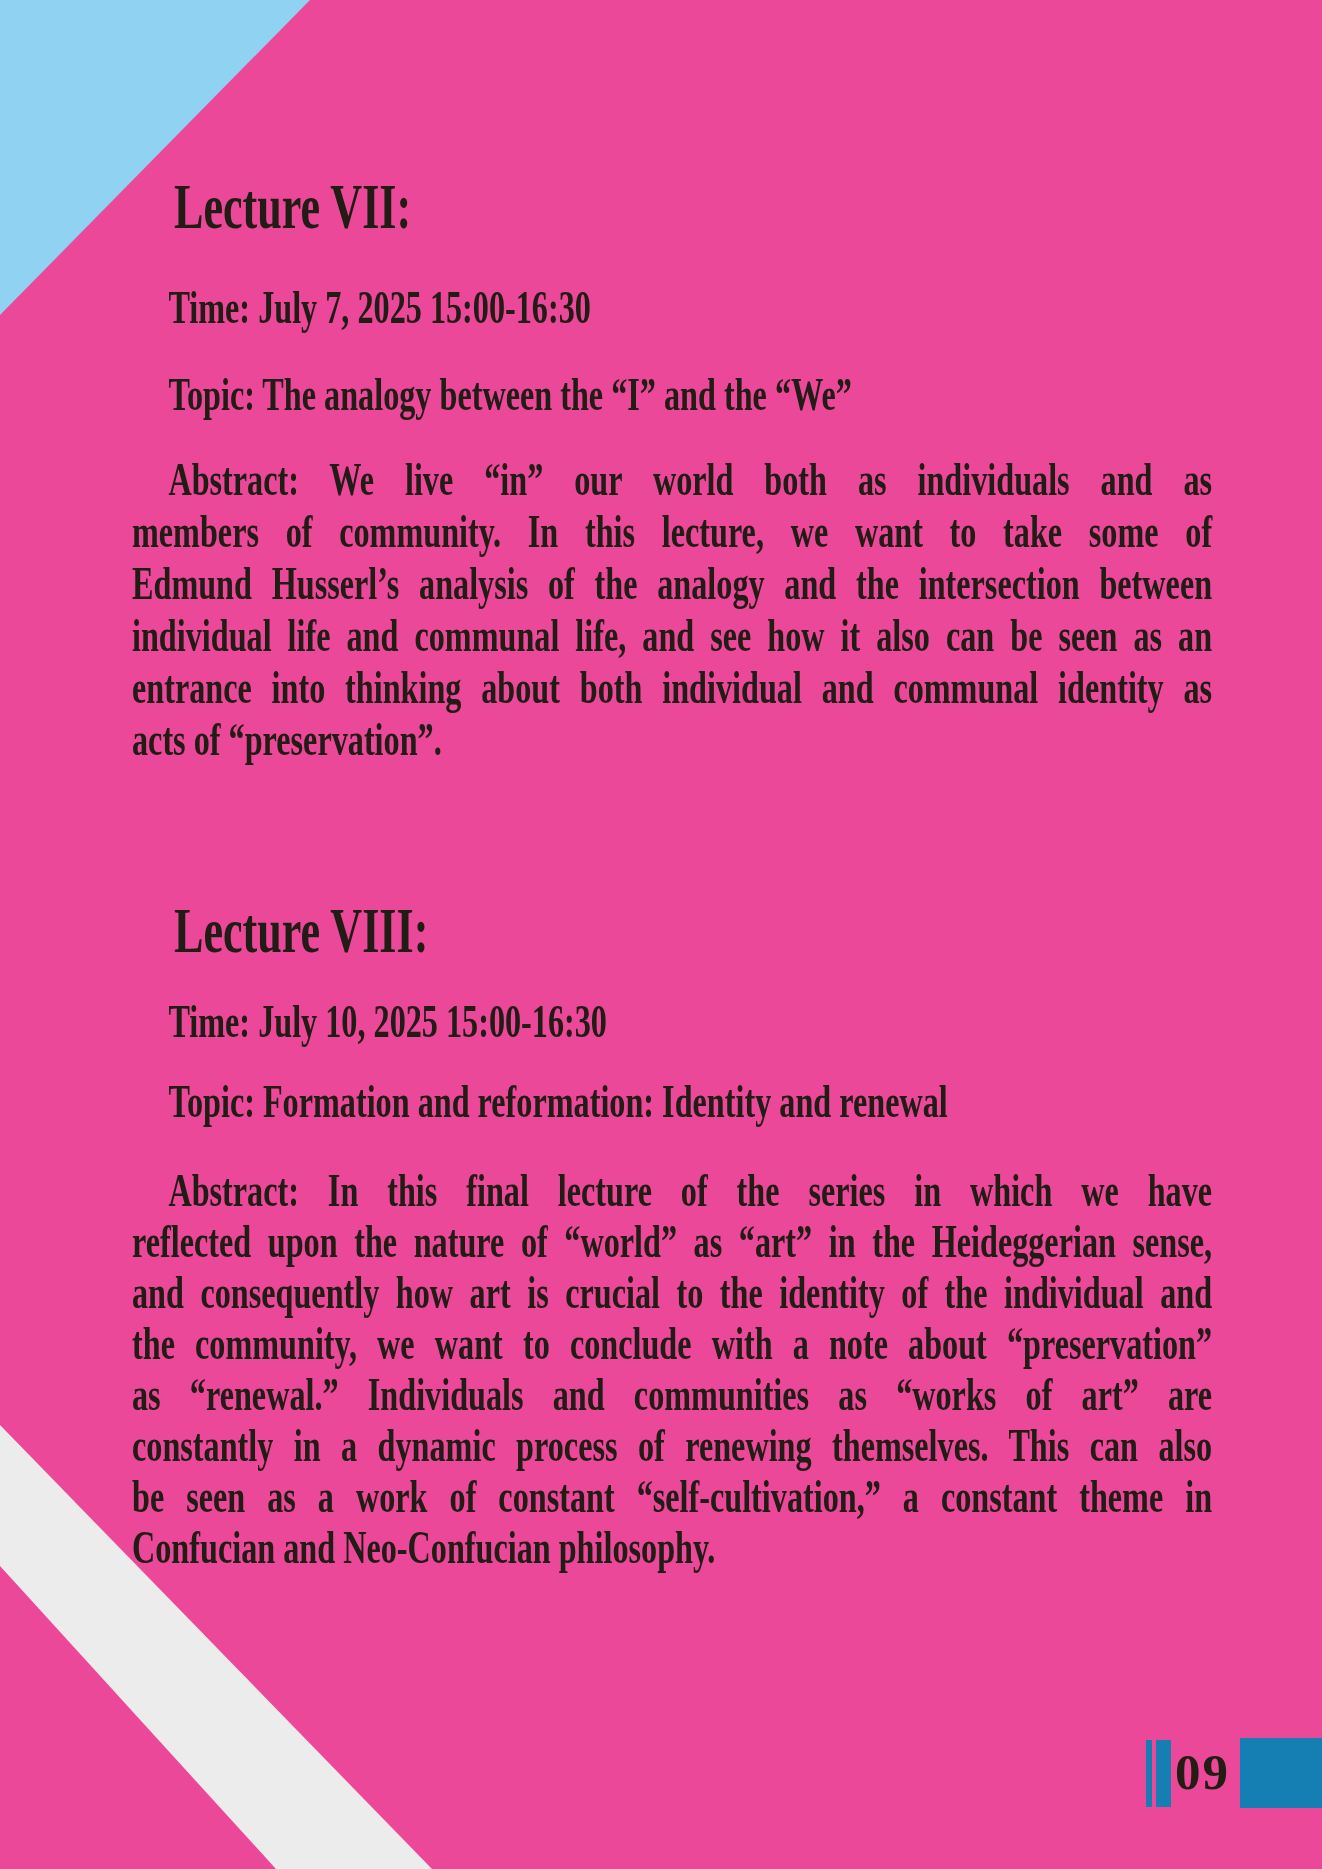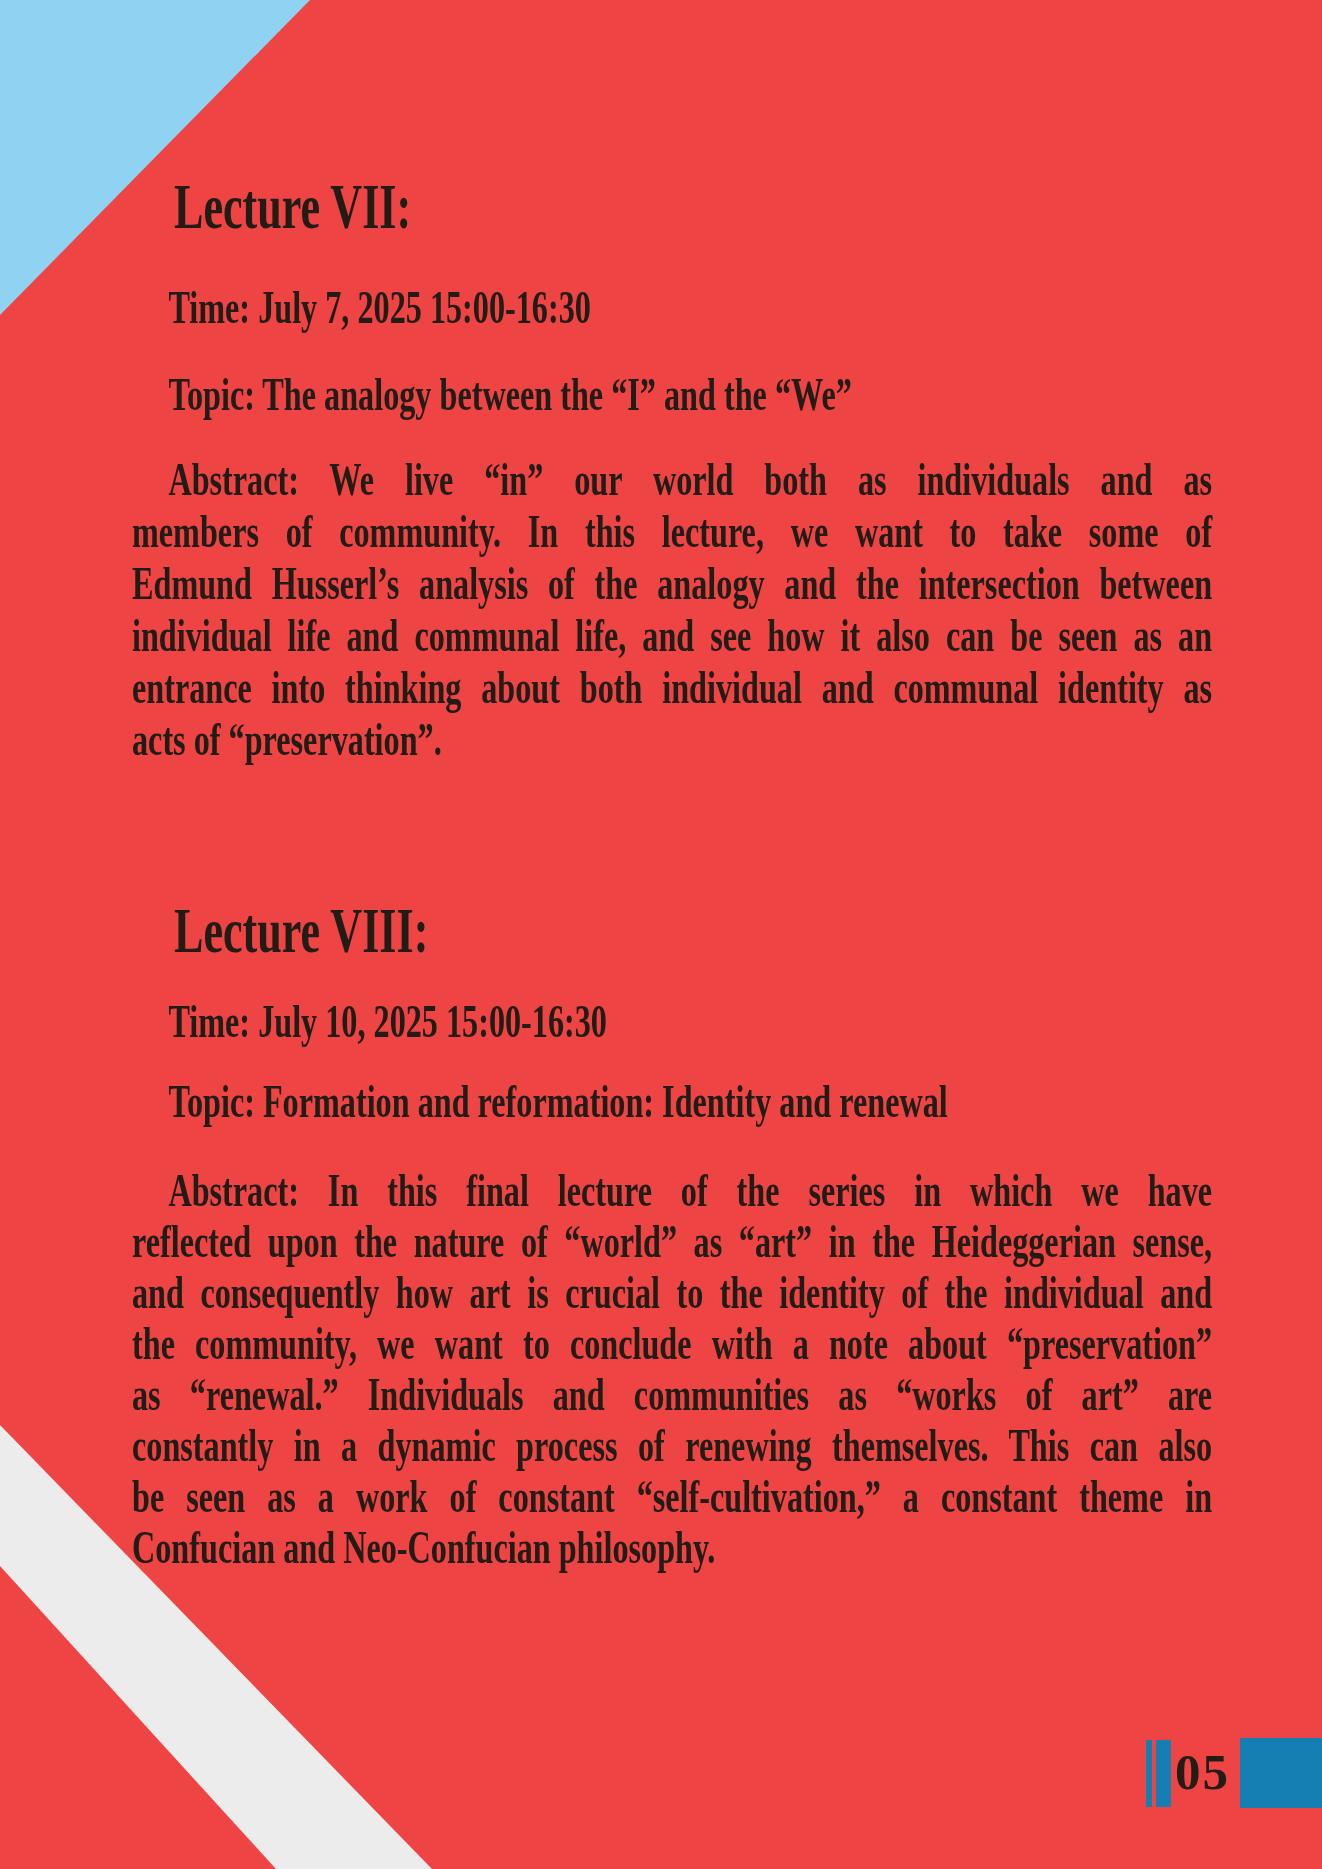--- a/index.html
+++ b/index.html
@@ -8,21 +8,21 @@
     --band-gray:#ececec;
     --text-color:#211c16;
     --pagenum-color:#231d16;
   }
   *{margin:0;padding:0;box-sizing:border-box;}
   html,body{background:#ffffff;}
   .page{
     position:relative;
     width:1322px;
     height:1869px;
-    background:#ef4444;
+    background:#ec4899;
     overflow:hidden;
     font-family:"Liberation Serif","DejaVu Serif",serif;
     font-weight:700;
     color:var(--text-color);
     padding-left:8px;
   }
   
   .tri{
     position:absolute;
     left:0;top:0;
@@ -139,17 +139,17 @@
           <div class="aline">be seen as a work of constant “self-cultivation,” a constant theme in</div>
           <div class="aline aline-last">Confucian and Neo-Confucian philosophy.</div>
         </div>
     </section>
 
   </main>
 
   <div>
     <div class="bar thin"></div>
     <div class="bar thick"></div>
-    <div class="pnum">05</div>
+    <div class="pnum">09</div>
     <div class="prect"></div>
   </div>
 
 </div>
 
 </body></html>

